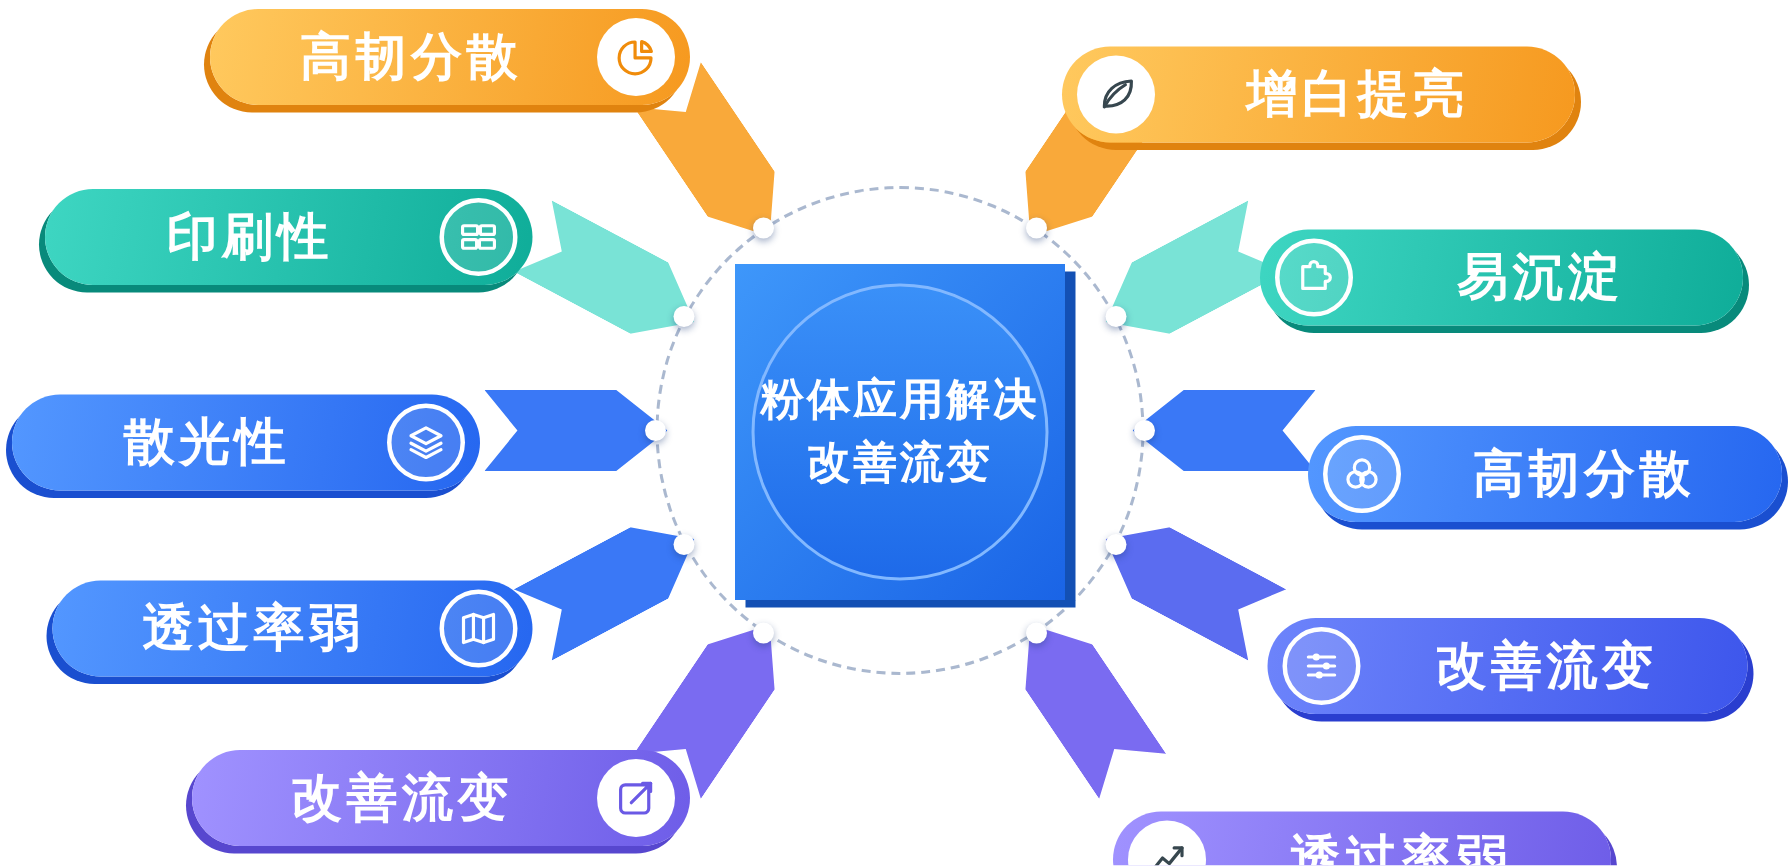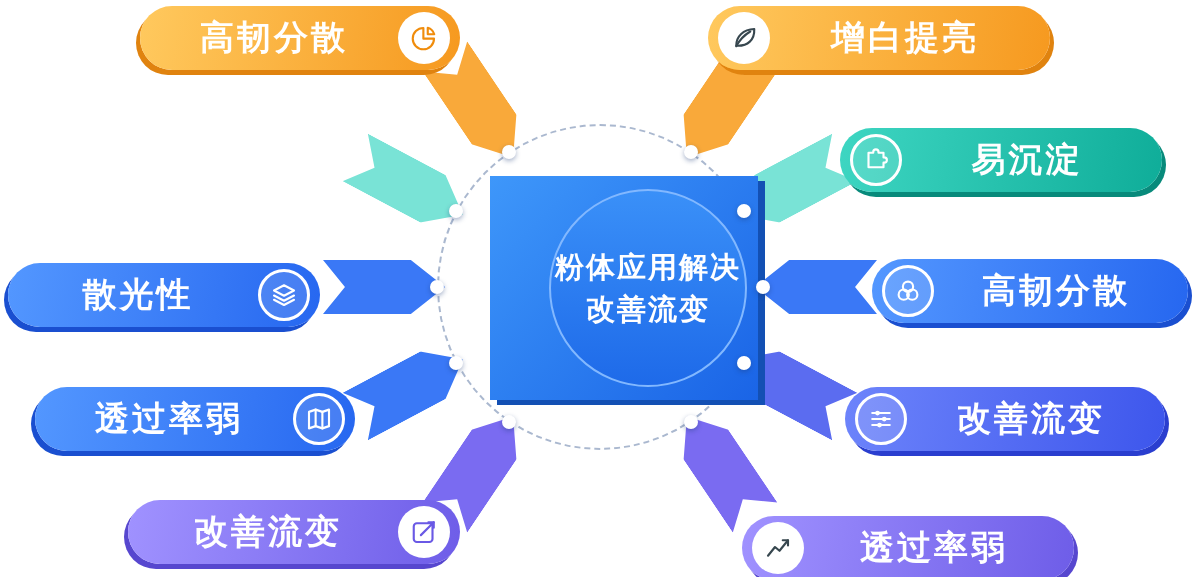--- a/index.html
+++ b/index.html
@@ -45,39 +45,39 @@
   .a-r2{left:791px;top:186px;--r:152deg}
   .a-r3{left:816px;top:287px;--r:180deg}
   .a-r4{left:791px;top:388px;--r:208deg}
   .a-r5{left:721px;top:467px;--r:236deg}
 
   
   .hub{
     position:absolute;left:490px;top:176px;width:220px;height:224px;z-index:3;
     background:linear-gradient(135deg,#3E97FA 0%,#1A64E6 100%);
     box-shadow:7px 5px 0 #1350B4;
-    display:flex;align-items:center;justify-content:center;padding-left:48px;
+    display:flex;align-items:center;justify-content:center;
   }
   .hub-circle{
     width:198px;height:198px;border-radius:50%;border:2px solid #82B8FF;box-sizing:border-box;
     background:linear-gradient(180deg,#3A90F8,#1E6AE9);
     display:flex;flex-direction:column;align-items:center;justify-content:center;
     color:#fff;font-weight:bold;font-size:29px;letter-spacing:2px;line-height:1.45;
     text-align:center;
   }
 
   
   .pill{
     position:absolute;height:64px;border-radius:33px;z-index:5;box-sizing:border-box;
     background:linear-gradient(100deg,var(--g1),var(--g2));
     display:flex;align-items:center;color:#fff;font-weight:bold;font-size:34px;
     letter-spacing:3px;padding:0 10px;
   }
   .pill.left-side{box-shadow:-4px 5px 0 var(--dark);}
-  .pill.right-side{box-shadow:4px 5px 0 var(--dark);}
+  .pill.right-side{box-shadow:4px 5px 0 var(--dark);margin-top:25px;}
   .pill .label{flex:1;text-align:center;white-space:nowrap;}
 
   .p-l1{left:140px;top:6px;width:320px}
   .p-l2{left:30px;top:126px;width:325px}
   .p-l3{left:8px;top:263px;width:312px}
   .p-l4{left:35px;top:387px;width:320px}
   .p-l5{left:128px;top:500px;width:332px}
   .p-r1{left:708px;top:6px;width:342px}
   .p-r2{left:840px;top:128px;width:322px}
   .p-r3{left:872px;top:259px;width:316px}
@@ -134,20 +134,31 @@
   <div class="pill left-side c-orange p-l1">
     <span class="label">高韧分散</span>
     <span class="icon-circle filled">
       <svg viewBox="0 0 24 24">
         <path d="M11.5 12.5 V4 a8.5 8.5 0 1 0 8.5 8.5 Z"></path>
         <path d="M15 3.8 a7.8 7.8 0 0 1 5.2 5.2 L15 9 Z"></path>
       </svg>
     </span>
   </div>
 
+  <div class="pill left-side c-teal p-l2">
+    <span class="label">印刷性</span>
+    <span class="icon-circle ring">
+      <svg viewBox="0 0 24 24">
+        <rect x="3.5" y="6" width="8" height="4.6" rx="0.8"></rect>
+        <rect x="13" y="6" width="7.5" height="4.6" rx="0.8"></rect>
+        <rect x="3.5" y="13.4" width="7.5" height="4.6" rx="0.8"></rect>
+        <rect x="12.5" y="13.4" width="8" height="4.6" rx="0.8"></rect>
+      </svg>
+    </span>
+  </div>
 
   <div class="pill left-side c-blue p-l3">
     <span class="label">散光性</span>
     <span class="icon-circle ring">
       <svg viewBox="0 0 24 24">
         <path d="M12 4.2 20 8.4 12 12.6 4 8.4 Z"></path>
         <path d="M4 12.4 12 16.6 20 12.4"></path>
         <path d="M4 15.8 12 20 20 15.8"></path>
       </svg>
     </span>

